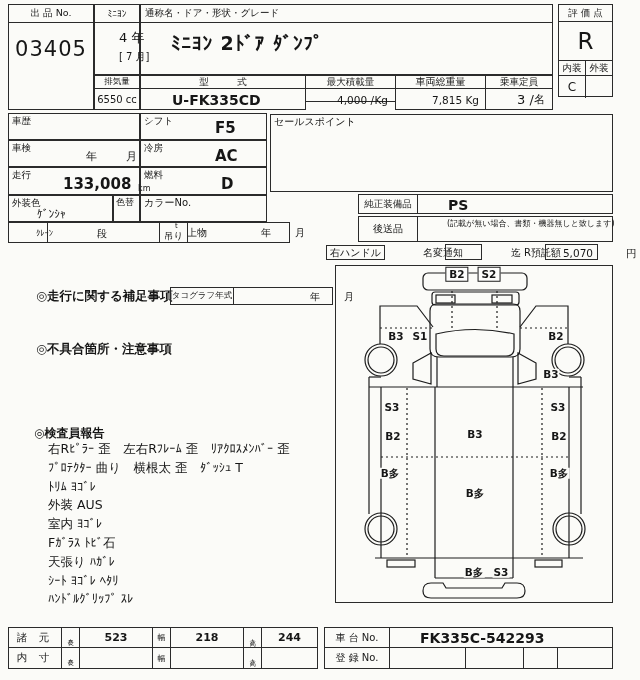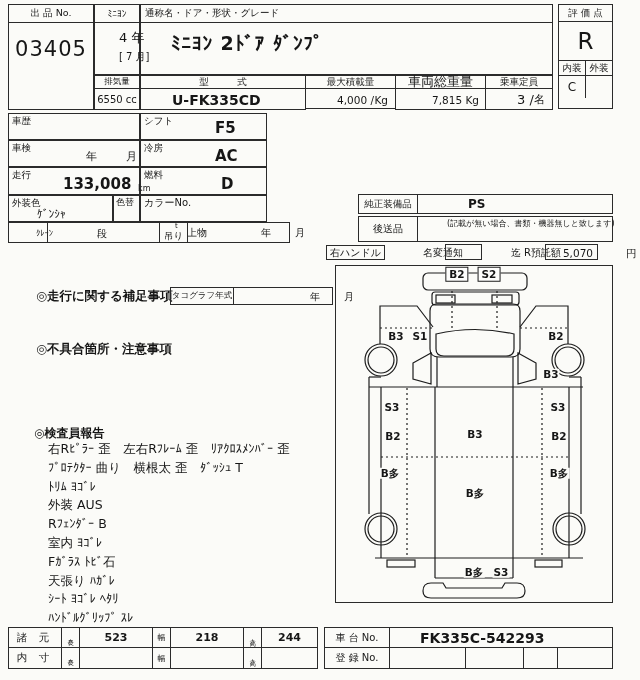--- a/index.html
+++ b/index.html
@@ -43,37 +43,37 @@
 
   <div class="b vcell" style="left:94px;top:75px;width:46px;height:14px;font-size:8.5px;">排気量</div>
   <div class="b vcell" style="left:94px;top:88px;width:46px;height:22px;font-size:10px;">6550 cc</div>
 
   <div class="b vcell" style="left:140px;top:75px;width:166px;height:14px;font-size:9.5px;">型　　　式</div>
   <div class="b" style="left:140px;top:88px;width:166px;height:22px;">
     <span class="t val" style="left:7px;top:4px;font-size:14px;">U-FK335CD</span>
   </div>
 
   <div class="b vcell" style="left:305px;top:75px;width:91px;height:14px;font-size:9.5px;">最大積載量</div>
-  <div class="b" style="left:305px;top:88px;width:91px;height:21px;">
+  <div class="b" style="left:305px;top:88px;width:91px;height:14px;">
     <span class="t" style="left:7px;top:6px;font-size:10.5px;">4,000 /</span>
     <span class="t" style="right:7px;top:6px;font-size:10.5px;">Kg</span>
   </div>
 
-  <div class="b vcell" style="left:395px;top:75px;width:91px;height:14px;font-size:13px;">車両総重量</div>
+  <div class="b vcell" style="left:395px;top:75px;width:91px;height:14px;font-size:10px;">車両総重量</div>
   <div class="b" style="left:395px;top:88px;width:91px;height:22px;">
     <span class="t" style="right:6px;top:6px;font-size:10.5px;">7,815 Kg</span>
   </div>
 
   <div class="b vcell" style="left:485px;top:75px;width:68px;height:14px;font-size:9.5px;">乗車定員</div>
   <div class="b" style="left:485px;top:88px;width:68px;height:22px;">
     <span class="t" style="left:7px;top:4px;font-size:13px;">3 /</span>
     <span class="t" style="right:7px;top:5px;font-size:11px;">名</span>
   </div>
 
-  <div class="b" style="left:558px;top:4px;width:55px;height:105px;">
+  <div class="b" style="left:558px;top:4px;width:55px;height:93px;">
     <div class="hd" style="height:17px;">評 価 点</div>
     <div class="cv" style="height:39px;border-bottom:1.2px solid #2b2b2b;box-sizing:border-box;font-size:23px;">R</div>
     <div style="display:flex;height:15px;border-bottom:1.2px solid #2b2b2b;box-sizing:border-box;">
       <div class="cv" style="flex:1;border-right:1.2px solid #2b2b2b;font-size:9.5px;">内装</div>
       <div class="cv" style="flex:1;font-size:9.5px;">外装</div>
     </div>
     <div style="display:flex;height:22px;">
       <div class="cv" style="flex:1;border-right:1.2px solid #2b2b2b;font-size:12px;">C</div>
       <div class="cv" style="flex:1;font-size:12px;"></div>
     </div>
@@ -124,24 +124,27 @@
     <span class="t" style="left:64px;top:6px;font-size:10px;">段</span>
     <span class="t" style="left:142px;top:0px;font-size:7px;">t</span>
     <span class="t" style="left:131px;top:8px;font-size:9.5px;">吊り</span>
     <div class="t" style="left:150px;top:0;bottom:0;border-left:1.2px solid #2b2b2b;"></div>
     <span class="t" style="left:154px;top:5px;font-size:10px;">上物</span>
     <div class="t" style="left:178px;top:0;bottom:0;border-left:1.2px solid #2b2b2b;"></div>
     <span class="t" style="left:228px;top:5px;font-size:10px;">年</span>
     <span class="t" style="left:262px;top:5px;font-size:10px;">月</span>
   </div>
 
+  <div class="b" style="left:270px;top:114px;width:343px;height:78px;">
+    <span class="sl" style="font-size:10px;">セールスポイント</span>
+  </div>
 
   <div class="b" style="left:358px;top:194px;width:255px;height:20px;">
     <div class="vcell" style="left:0;top:0;bottom:0;width:59px;border-right:1.2px solid #2b2b2b;font-size:9.5px;">純正装備品</div>
-    <span class="t val" style="left:65px;top:3px;font-size:12px;margin-left:20px;">PS</span>
+    <span class="t val" style="left:65px;top:3px;font-size:14px;">PS</span>
   </div>
 
   <div class="b" style="left:358px;top:216px;width:255px;height:26px;">
     <div class="vcell" style="left:0;top:0;bottom:0;width:59px;border-right:1.2px solid #2b2b2b;font-size:10px;">後送品</div>
     <span class="t" style="left:64px;top:3px;font-size:8px;">(記載が無い場合、書類・機器無しと致します)</span>
   </div>
 
   <div class="b vcell" style="left:326px;top:245px;width:59px;height:15px;font-size:10px;">右ハンドル</div>
   <span class="t" style="left:399px;top:248px;font-size:10px;">名変通知</span>
   <div class="b" style="left:445px;top:244px;width:37px;height:16px;"></div>
@@ -160,21 +163,20 @@
   </div>
 
   <span class="t" style="left:12px;top:343px;font-size:12.5px;font-weight:600;">◎不具合箇所・注意事項</span>
 
   <span class="t" style="left:10px;top:427px;font-size:12px;font-weight:600;">◎検査員報告</span>
   <div id="report-lines" class="t" style="left:24px;top:440px;width:310px;">
       <div class="report-line">右Rﾋﾟﾗｰ 歪　左右Rﾌﾚｰﾑ 歪　ﾘｱｸﾛｽﾒﾝﾊﾞｰ 歪</div>
       <div class="report-line">ﾌﾟﾛﾃｸﾀｰ 曲り　横根太 歪　ﾀﾞｯｼｭ T</div>
       <div class="report-line">ﾄﾘﾑ ﾖｺﾞﾚ</div>
       <div class="report-line">外装 AUS</div>
-      <div class="report-line">Rﾌｪﾝﾀﾞｰ B</div>
       <div class="report-line">室内 ﾖｺﾞﾚ</div>
       <div class="report-line">Fｶﾞﾗｽ ﾄﾋﾞ石</div>
       <div class="report-line">天張り ﾊｶﾞﾚ</div>
       <div class="report-line">ｼｰﾄ ﾖｺﾞﾚ ﾍﾀﾘ</div>
       <div class="report-line">ﾊﾝﾄﾞﾙｸﾞﾘｯﾌﾟ ｽﾚ</div>
     </div>
 
   <div class="b" style="left:335px;top:265px;width:278px;height:338px;"></div>
   <svg width="278" height="338" viewBox="335 265 278 338" style="position:absolute;left:335px;top:265px;">
     <g stroke="#1d1d1d" fill="none" stroke-width="1.2">

